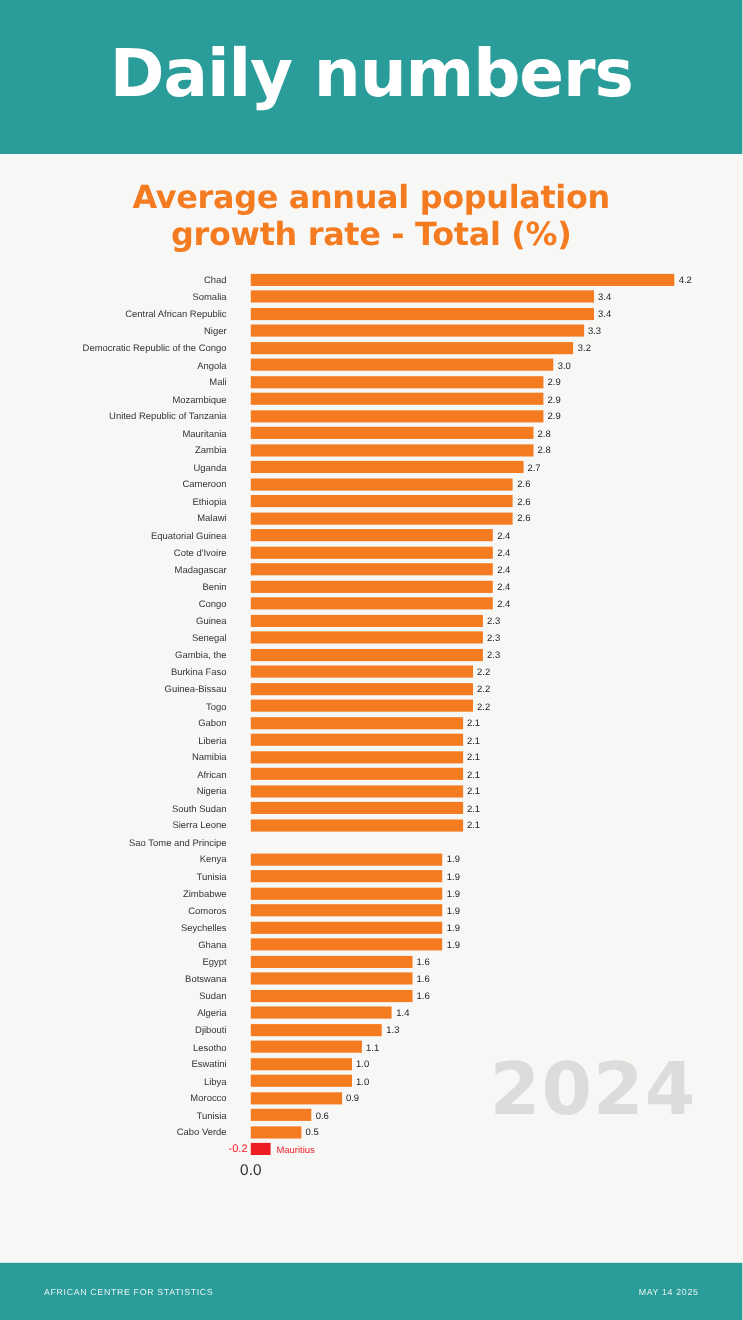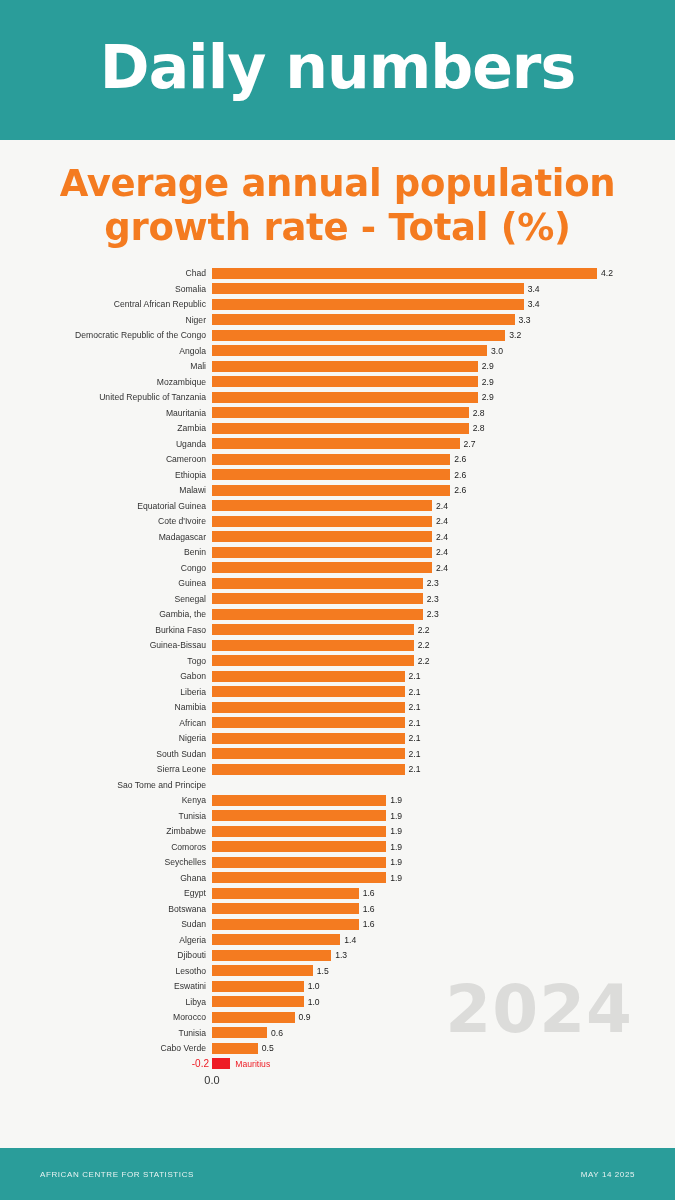--- a/index.html
+++ b/index.html
@@ -35,21 +35,21 @@
     padding-bottom: 6px;
   }
 
   
   .chart-title {
     margin: 22px 0 0 0;
     text-align: center;
     color: #f47b20;
     font-family: "DejaVu Sans", sans-serif;
     font-weight: bold;
-    font-size: 37px;
+    font-size: 29px;
     line-height: 1.18;
     letter-spacing: -0.3px;
   }
   .chart-title span { display: block; }
 
   
   .chart-area {
     position: relative;
     margin-top: 16px;
     width: 675px;
@@ -84,20 +84,21 @@
     color: #333333;
     white-space: nowrap;
     overflow: hidden;
   }
   .row-bar-wrap {
     position: relative;
     flex: 1;
     height: 15.5px;
     display: flex;
     align-items: center;
+    margin-left: 16px;
   }
   .bar {
     height: 11px;
     background: #f47b20;
   }
   .bar.negative {
     background: #ee1c25;
   }
   .bar-value {
     font-size: 8.6px;
@@ -124,23 +125,23 @@
     white-space: nowrap;
   }
 
   .axis {
     position: relative;
     margin-top: 3px;
     height: 16px;
   }
   .axis-zero {
     position: absolute;
-    left: 212px;
+    left: 228px;
     transform: translateX(-50%);
-    font-size: 11px;
+    font-size: 14px;
     color: #333333;
   }
 
   
   .footer {
     position: absolute;
     left: 0;
     bottom: 0;
     width: 675px;
     height: 52px;
@@ -480,21 +481,21 @@
         <div class="row-label">Djibouti</div>
         <div class="row-bar-wrap">
           <div class="bar" style="width: 119.167px;"></div>
           <span class="bar-value">1.3</span>
         </div>
       </div>
       <div class="row">
         <div class="row-label">Lesotho</div>
         <div class="row-bar-wrap">
           <div class="bar" style="width: 100.833px;"></div>
-          <span class="bar-value">1.5</span>
+          <span class="bar-value">1.1</span>
         </div>
       </div>
       <div class="row">
         <div class="row-label">Eswatini</div>
         <div class="row-bar-wrap">
           <div class="bar" style="width: 91.6667px;"></div>
           <span class="bar-value">1.0</span>
         </div>
       </div>
       <div class="row">

